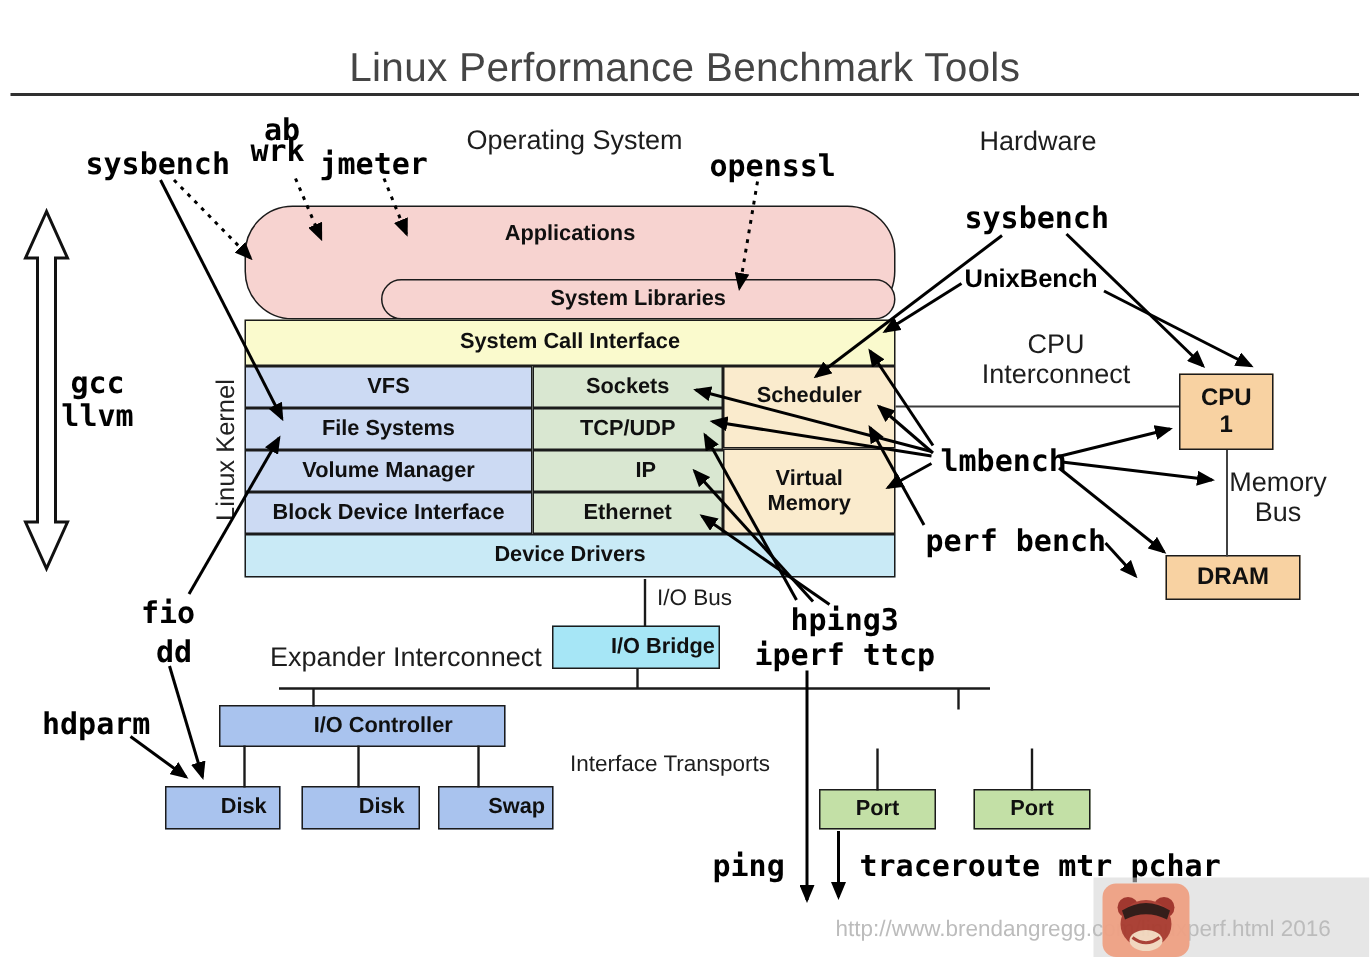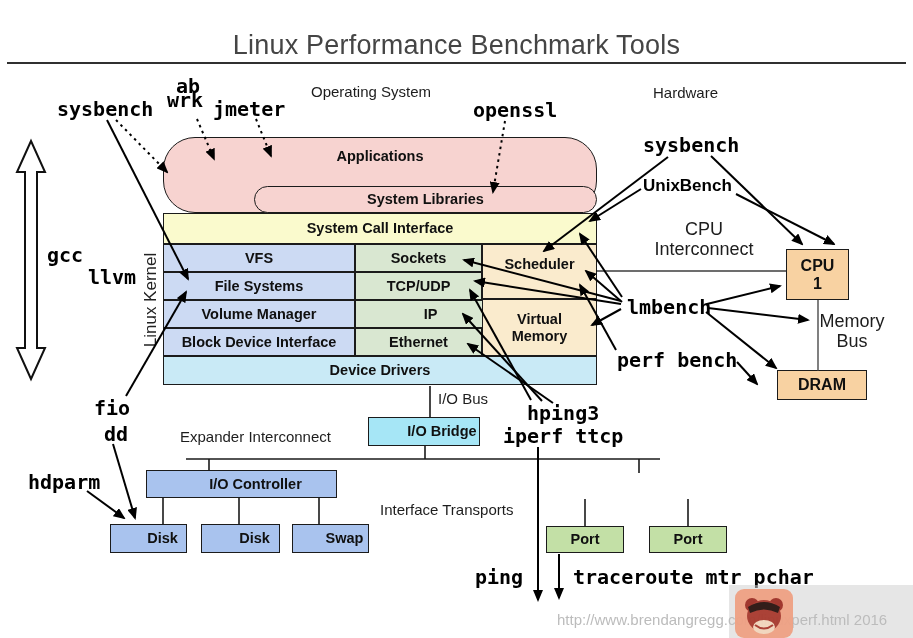--- a/index.html
+++ b/index.html
@@ -13,21 +13,21 @@
   .box{position:absolute;border:1.4px solid #1b1b1b;box-sizing:border-box;
        display:flex;align-items:center;justify-content:center;text-align:center;
        font-weight:bold;font-size:14.5px;color:#101010;line-height:1.12;}
   .c-pink{background:var(--pink);border-radius:32px;}   .c-yellow{background:var(--yellow);}
   .c-blue{background:var(--blue-cell);} .c-green{background:var(--green-cell);}
   .c-cream{background:var(--cream);} .c-drv{background:var(--drivers-cyan);}
   .c-bridge{background:var(--bridge-cyan);padding-left:36px;} .c-peri{background:var(--periwinkle);padding-left:28px;}
   .c-net{background:var(--net-green);} .c-org{background:var(--hw-orange);}
   .mono{position:absolute;font-family:"DejaVu Sans Mono","Liberation Mono",monospace;
         font-weight:bold;font-size:20px;color:#000;white-space:nowrap;line-height:1;}
-  .note{position:absolute;font-size:15px;color:#1d1d1d;white-space:nowrap;line-height:1;}
+  .note{position:absolute;font-size:18px;color:#1d1d1d;white-space:nowrap;line-height:1;}
   .boldsans{position:absolute;font-weight:bold;font-size:17px;color:#000;white-space:nowrap;line-height:1;}
   #title{position:absolute;left:0;right:0;top:30px;text-align:center;font-size:27px;
          color:var(--title-gray);letter-spacing:.2px;}
   #url{position:absolute;left:557px;top:611px;font-size:15px;color:var(--url-gray);white-space:nowrap;}
   #linux-kernel{position:absolute;left:151px;top:300px;transform:translate(-50%,-50%) rotate(-90deg);
         font-size:17px;color:#222;white-space:nowrap;}
   svg.overlay{position:absolute;left:0;top:0;pointer-events:none;}
   .wm-band{position:absolute;left:729px;top:585px;width:184px;height:53px;
            background:rgba(210,210,210,.55);}
   .wm-logo{position:absolute;left:735px;top:589px;width:58px;height:49px;border-radius:9px;
@@ -132,21 +132,21 @@
   <div class="note" style="left:438px;top:391px;font-size:15px;">I/O Bus</div>
   <div class="note" style="left:180px;top:429px;">Expander Interconnect</div>
   <div class="note" style="left:380px;top:502px;font-size:15px;">Interface Transports</div>
 
   <div class="mono" style="left:57px;top:99px;">sysbench</div>
   <div class="mono" style="left:176px;top:76px;">ab</div>
   <div class="mono" style="left:167px;top:90px;">wrk</div>
   <div class="mono" style="left:213px;top:99px;">jmeter</div>
   <div class="mono" style="left:473px;top:100px;">openssl</div>
   <div class="mono" style="left:36px;top:245px;width:58px;text-align:center;">gcc</div>
-  <div class="mono" style="left:36px;top:267px;width:58px;text-align:center;padding-left:47px;">llvm</div>
+  <div class="mono" style="left:36px;top:267px;width:58px;text-align:center;">llvm</div>
   <div class="mono" style="left:643px;top:135px;">sysbench</div>
   <div class="boldsans" style="left:643px;top:177px;">UnixBench</div>
   <div class="mono" style="left:627px;top:297px;">lmbench</div>
   <div class="mono" style="left:617px;top:350px;">perf bench</div>
   <div class="mono" style="left:94px;top:398px;">fio</div>
   <div class="mono" style="left:104px;top:424px;">dd</div>
   <div class="mono" style="left:28px;top:472px;">hdparm</div>
   <div class="mono" style="left:527px;top:403px;">hping3</div>
   <div class="mono" style="left:503px;top:426px;">iperf ttcp</div>
   <div class="mono" style="left:475px;top:567px;">ping</div>

